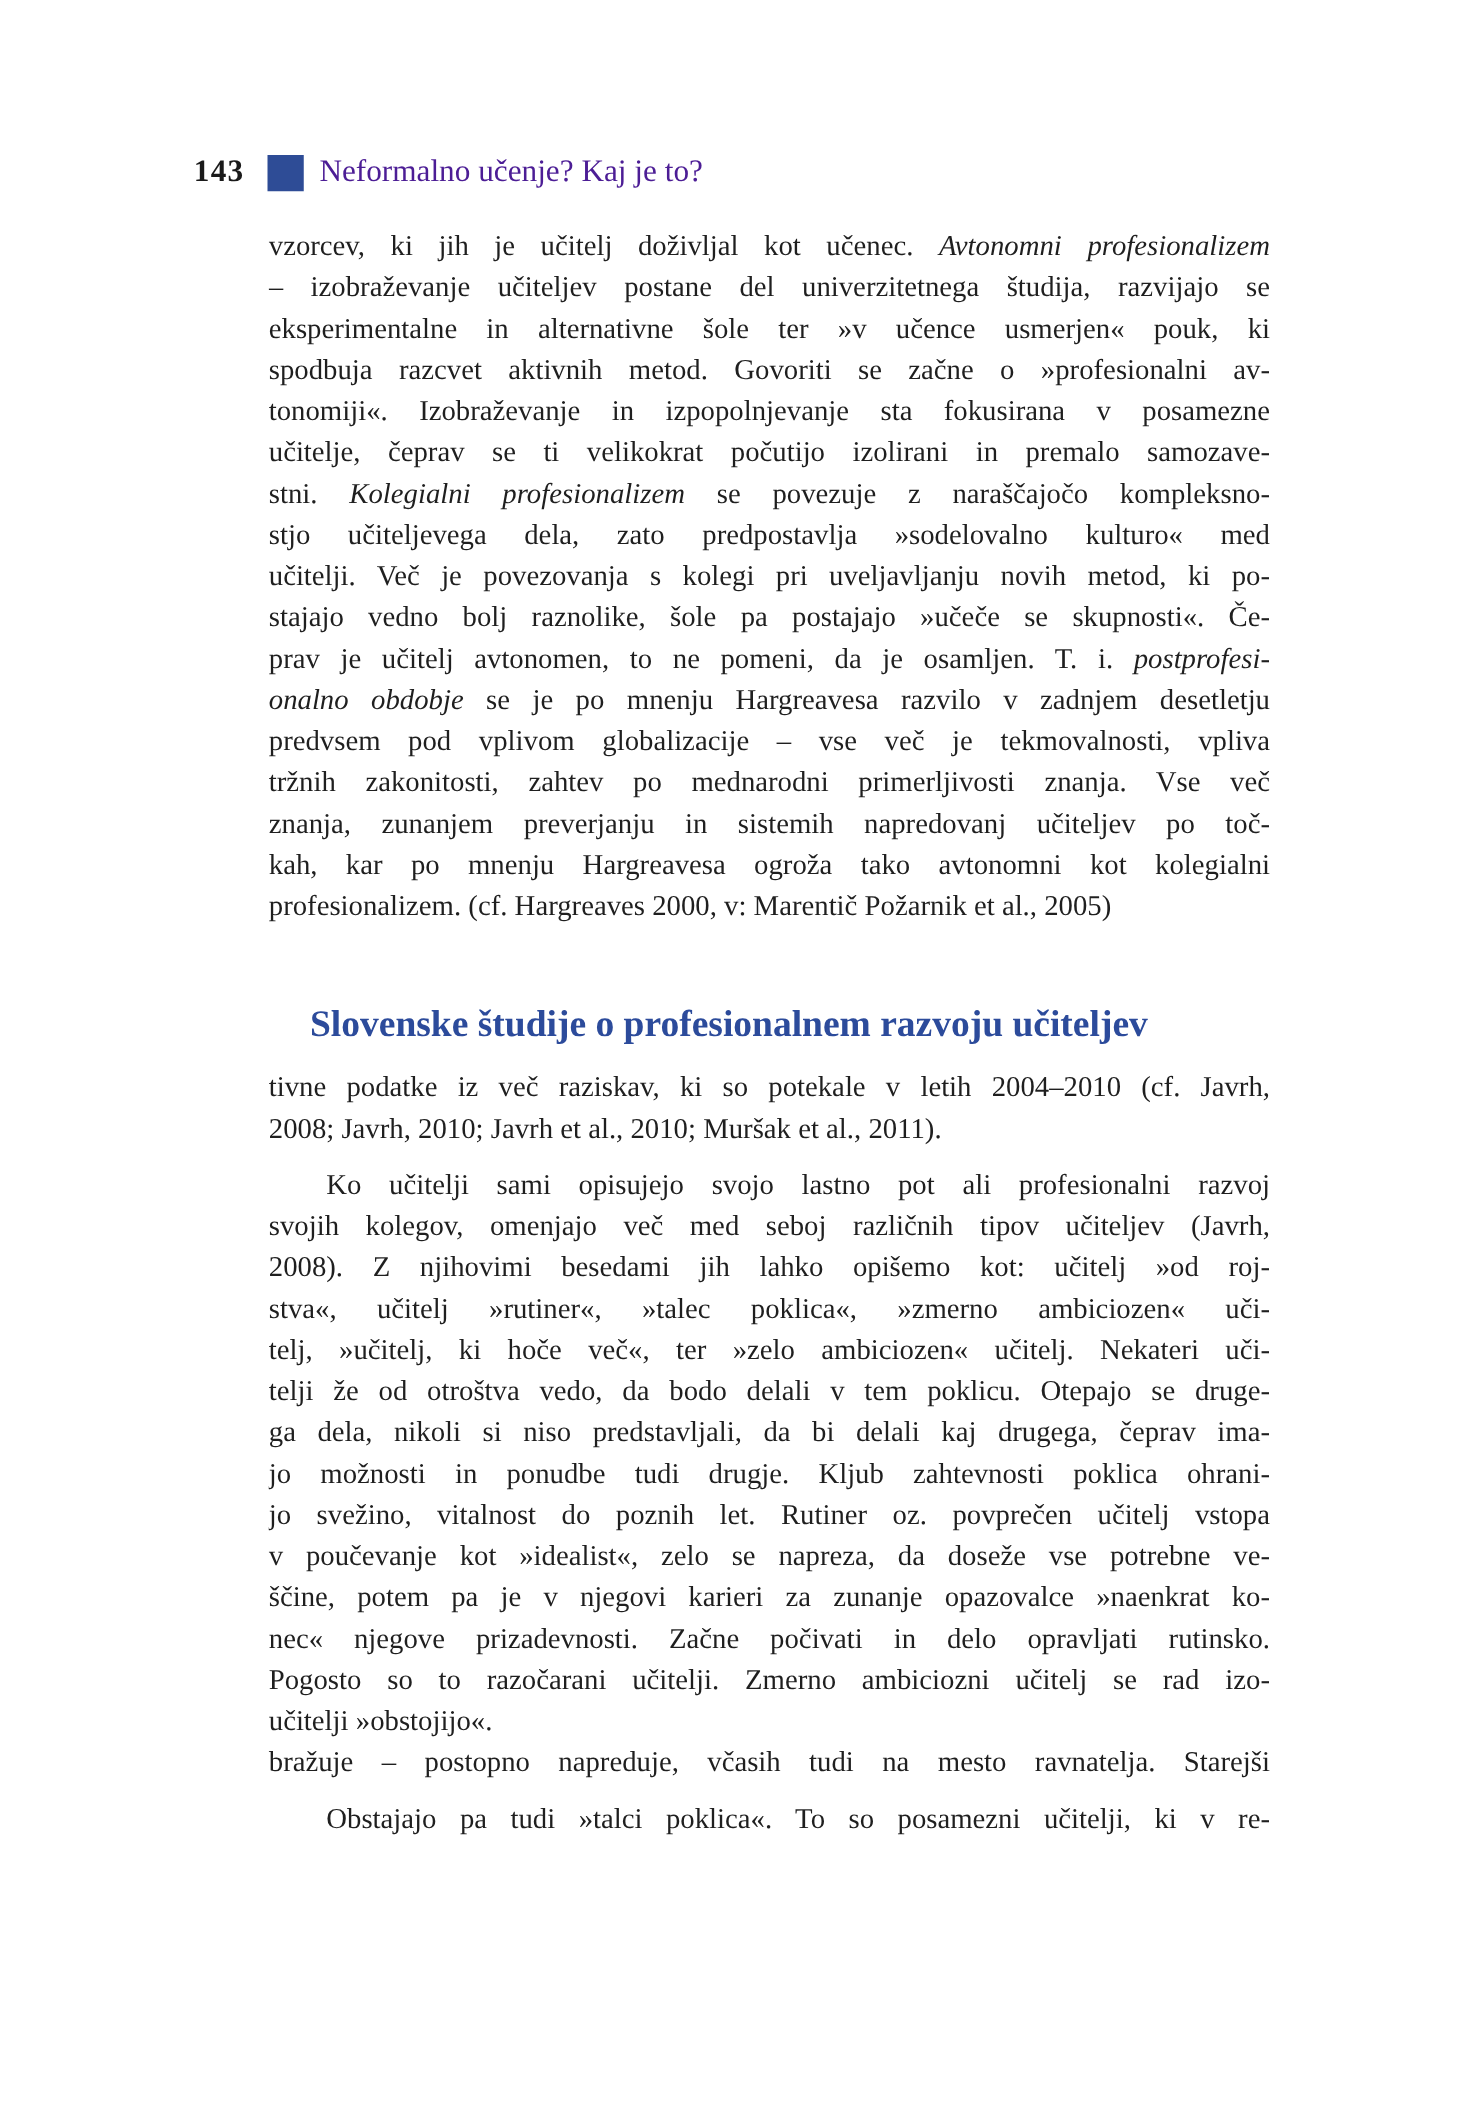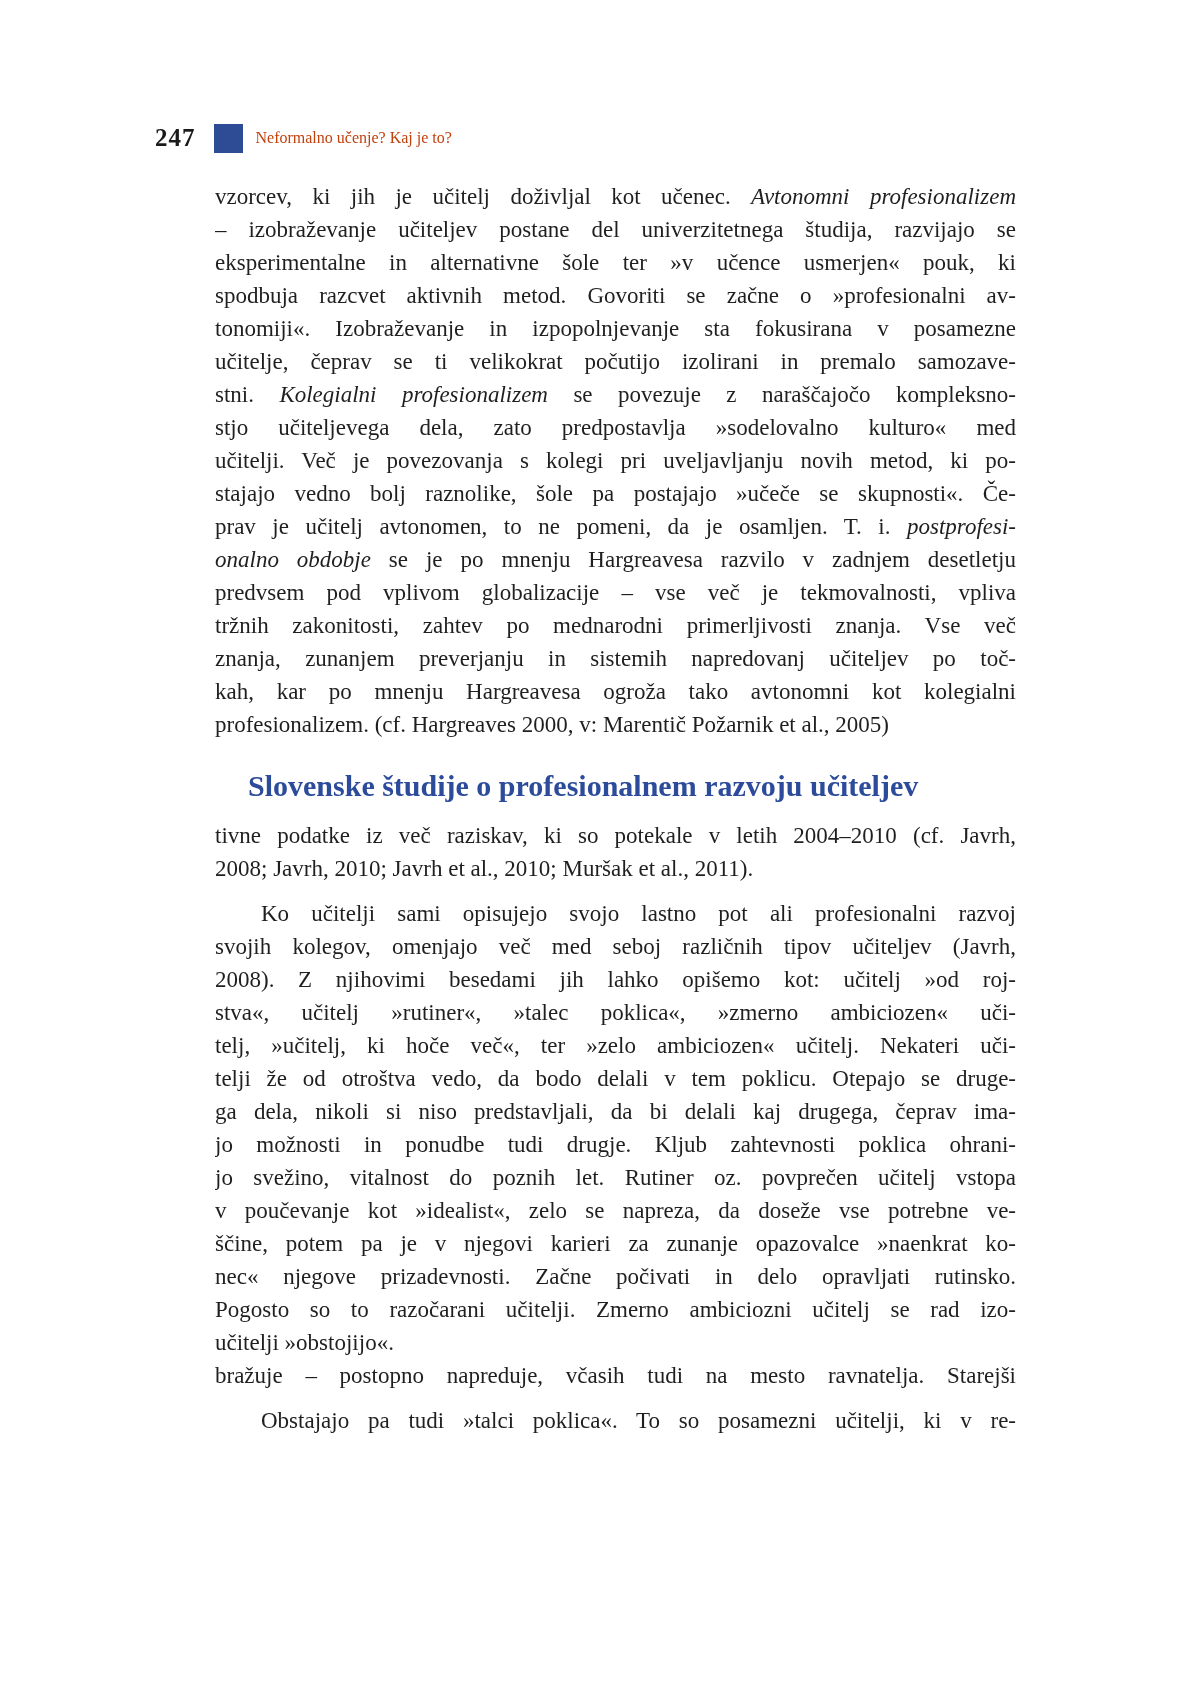--- a/index.html
+++ b/index.html
@@ -22,21 +22,21 @@
     line-height:32px;
     letter-spacing:1px;
   }
   .marker-square {
     width:29px; height:29px;
     background:var(--marker-blue,#2e4c96);
     margin-left:18px; margin-right:13px;
     flex:0 0 auto;
   }
   .running-title {
-    font-size:16px; color:#c2410c;
+    font-size:25px; color:#4c1d95;
     line-height:32px;
     white-space:nowrap;
   }
   .page-body {
     position:absolute; top:168px; left:203px;
     width:825px;
   }
   .para { margin:12px; padding:0; }
   .line {
     font-size:23px;
@@ -47,31 +47,31 @@
     white-space:normal;
     overflow:hidden;
   }
   .line.last { text-align-last:left; }
   .line.ind { text-indent:46px; }
   .line em { font-style:italic; }
   .section-heading {
     font-size:30px; font-weight:bold;
     color:var(--heading-blue,#2c4b9b);
     line-height:42px;
-    margin-top:24px; margin-bottom:10px;
+    margin-top:58px; margin-bottom:10px;
     padding-left:45px;
   }
 </style>
 </head>
 <body>
 
 <div class="page" style="--marker-blue: #2e4c96; --heading-blue: #2c4b9b; --text-color: #1f1f1f;">
 
   <div class="page-header">
-    <span class="page-number">247</span>
+    <span class="page-number">143</span>
     <span class="marker-square"></span>
     <span class="running-title">Neformalno učenje? Kaj je to?</span>
   </div>
 
   <div class="page-body">
 
     <div class="para">
         <div class="line">vzorcev, ki jih je učitelj doživljal kot učenec. <em>Avtonomni profesionalizem</em></div>
         <div class="line">– izobraževanje učiteljev postane del univerzitetnega študija, razvijajo se</div>
         <div class="line">eksperimentalne in alternativne šole ter »v učence usmerjen« pouk, ki</div>

